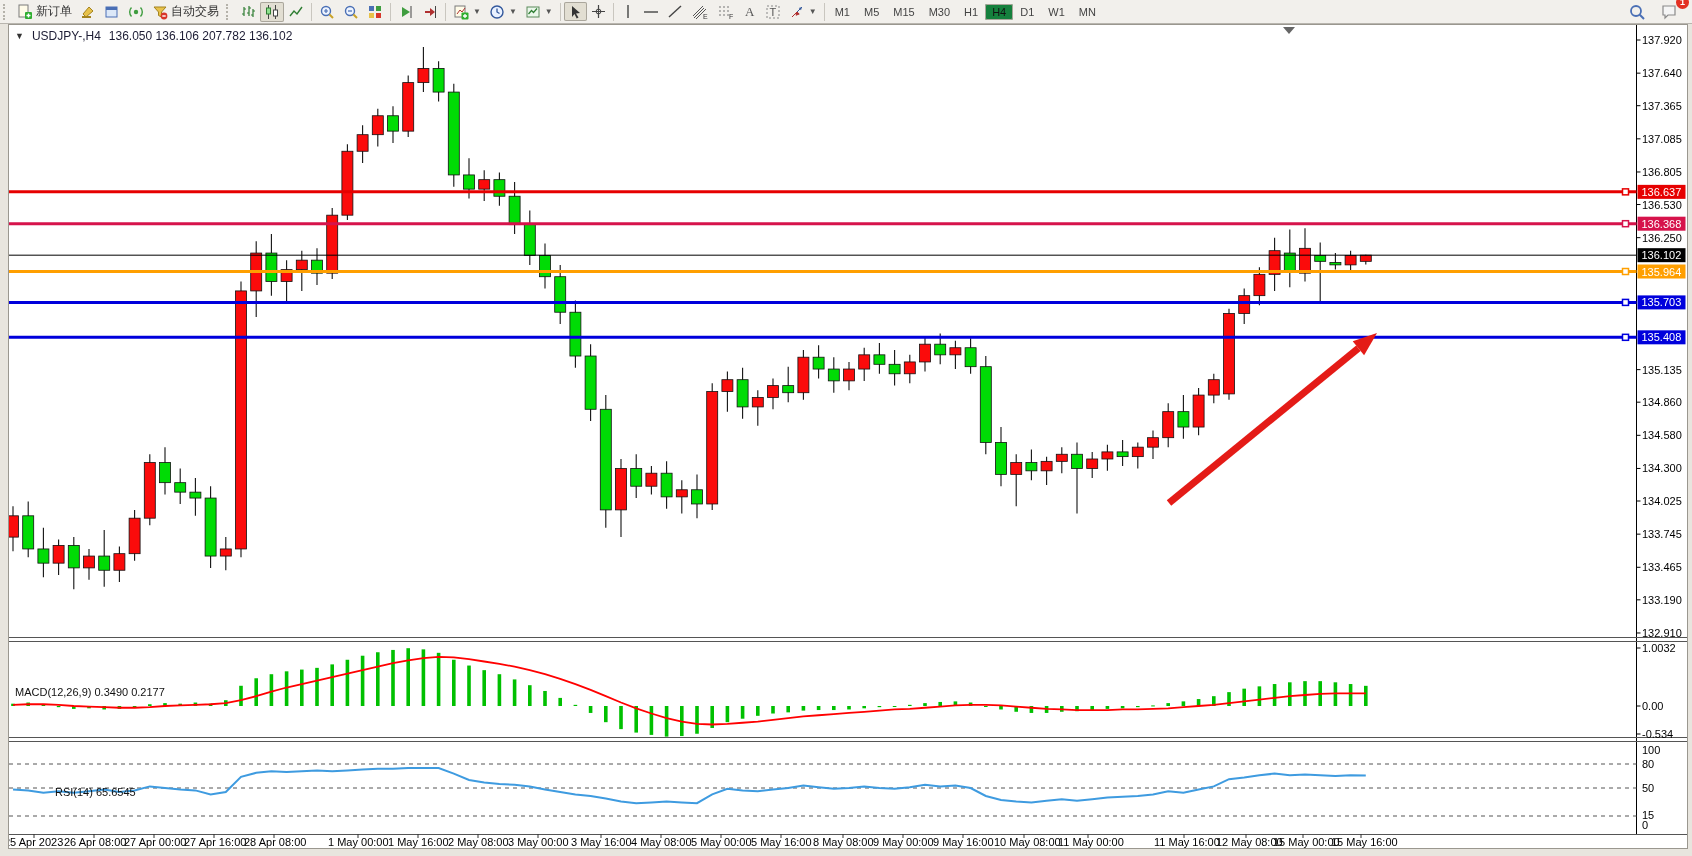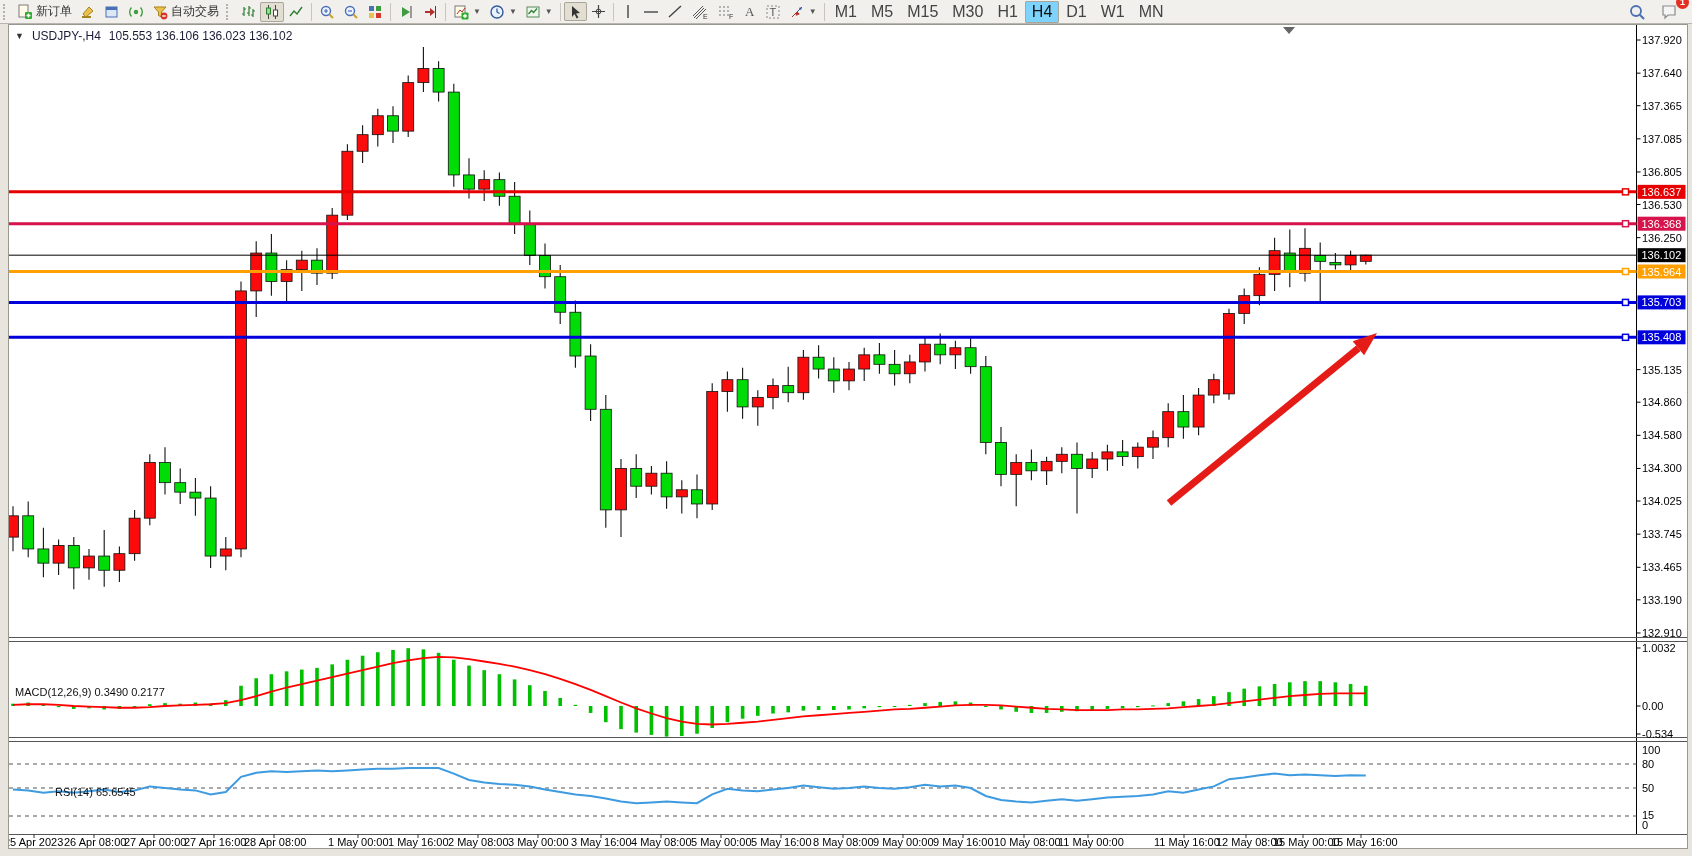--- a/index.html
+++ b/index.html
@@ -8,22 +8,22 @@
 
   
   .toolbar{position:absolute;left:0;top:0;width:1692px;height:23px;background:#f2f0ec;border-bottom:1px solid #b8b5ae;display:flex;align-items:center;font-size:12px;color:#333;}
   .tb-grip{width:5px;height:16px;margin:0 3px;border-left:2px dotted #b5b2aa;}
   .tb-sep{width:1px;height:18px;background:#c9c6bf;margin:0 3px;}
   .tb-btn{display:flex;align-items:center;gap:3px;padding:2px 4px;border-radius:2px;cursor:default;white-space:nowrap;}
   .tb-btn.active{background:#e2ded2;box-shadow:inset 0 0 0 1px #aaa69c;}
   .tb-btn svg{display:block;}
   .tb-caret{font-size:8px;color:#555;margin-left:1px;}
   .tf-group{display:flex;align-items:center;}
-  .tf-btn{padding:2px 7px;font-size:16px;color:#444;border-radius:2px;}
-  .tf-btn.active{background:#7dd3fc;box-shadow:inset 0 0 0 1px #a9a59a;color:#111;}
+  .tf-btn{padding:2px 7px;font-size:11px;color:#444;border-radius:2px;}
+  .tf-btn.active{background:#15803d;box-shadow:inset 0 0 0 1px #a9a59a;color:#111;}
   .tb-right{margin-left:auto;display:flex;align-items:center;gap:6px;padding-right:10px;}
   .chat-wrap{position:relative;}
   .badge{position:absolute;top:-5px;right:-7px;background:#e33022;color:#fff;border-radius:50%;width:13px;height:13px;font-size:9px;line-height:13px;text-align:center;font-weight:bold;}
 
   
   .chart-window{position:absolute;left:8px;top:24px;width:1678px;height:823px;background:#fff;border:1px solid #9a978f;}
   .chart-title{position:absolute;left:6px;top:4px;font-size:12px;color:#1c1c34;z-index:5;display:flex;gap:8px;align-items:center;}
   .chart-title .tri{font-size:9px;color:#333;}
   .pane-label{position:absolute;left:6px;font-size:11px;color:#111;z-index:5;margin-top:44px;}
   #chart-svg{position:absolute;left:0;top:0;}
@@ -248,21 +248,21 @@
           </svg>
         <span class="badge">1</span>
       </div>
     </div>
   </div>
 
   <div class="chart-window">
     <div class="chart-title">
       <span class="tri">▼</span>
       <span>USDJPY-,H4</span>
-      <span>105.553 136.106 136.023 136.102</span>
+      <span>136.050 136.106 207.782 136.102</span>
     </div>
     <div class="pane-label" style="top:617px;">MACD(12,26,9) 0.3490 0.2177</div>
     <div class="pane-label" style="top:717px;padding-left:40px;">RSI(14) 65.6545</div>
     <svg id="chart-svg" width="1678" height="823">
         <line x1="1627.5" y1="0" x2="1627.5" y2="809" stroke="#000" stroke-width="1"></line>
         <line x1="0" y1="612.5" x2="1678" y2="612.5" stroke="#555555" stroke-width="1"></line>
         <line x1="0" y1="616.5" x2="1678" y2="616.5" stroke="#555555" stroke-width="1"></line>
         <line x1="0" y1="712.5" x2="1678" y2="712.5" stroke="#555555" stroke-width="1"></line>
         <line x1="0" y1="716.5" x2="1678" y2="716.5" stroke="#555555" stroke-width="1"></line>
         <line x1="0" y1="809.5" x2="1678" y2="809.5" stroke="#555555" stroke-width="1"></line>

